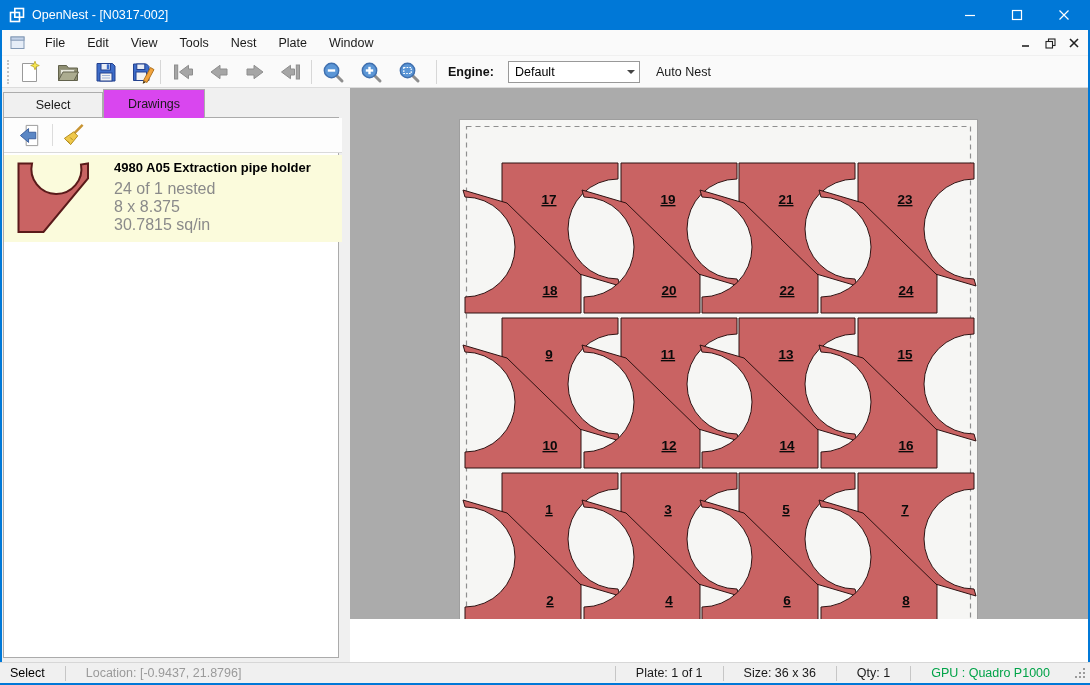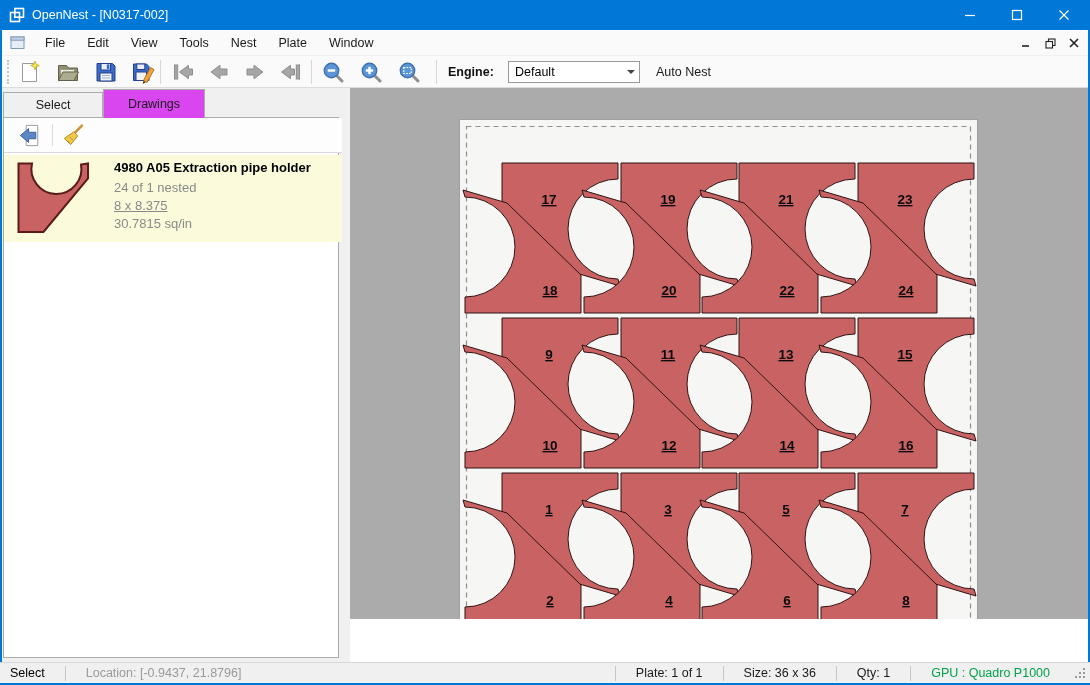--- a/index.html
+++ b/index.html
@@ -39,21 +39,21 @@
   .tab { position:absolute; text-align:center; color:#1a1a1a; }
   #tab-plates { left:1px; top:4px; width:100px; height:26px; line-height:25px; background:#F0F0F0; border:1px solid #ACACAC; }
   #tab-drawings { left:101px; top:1px; width:102px; height:29px; line-height:28px; background:#d946ef; border:1px solid #ABABAB; border-bottom:none; z-index:3; }
   #side-panel { left:1px; top:29px; width:336px; height:541px; background:#FFFFFF; border:1px solid #ABABAB; }
   #side-toolbar { left:0; top:0; width:338px; height:35px; background:#FDFDFD; border-bottom:1px solid #DADADA; }
   .sbtn { top:4px; width:27px; height:27px; display:flex; align-items:center; justify-content:center; }
   #side-tsep { left:48px; top:6px; width:1px; height:22px; background:#DCDCDC; }
   #drawing-item { left:0; top:37px; width:338px; height:87px; background:#FBFBDC; }
   #thumb { left:13px; top:7px; }
   #item-title { left:110px; top:5px; font-size:13px; font-weight:bold; color:#000; }
-  .item-line { left:110px; font-size:13px; color:#8A8A8A; }
+  .item-line { left:110px; font-size:16px; color:#8A8A8A; }
 
   
   #canvas { left:350px; top:88px; width:738px; height:531px; background:#ABABAB; overflow:hidden; }
   #plate { left:109px; top:31px; width:519px; height:521px; background:#F6F6F4; border:1px solid #9E9E9E; }
   .axis-line { background:#8F8F8F; }
 
   
   #statusbar { left:0; top:662px; width:1090px; height:21px; background:#F0F0F0; border-top:1px solid #D7D7D7; display:flex; align-items:center; }
   .ssep { width:1px; height:15px; background:#C6C6C6; }
   .sitem { padding:0 20px; color:#1a1a1a; white-space:nowrap; }
@@ -254,21 +254,21 @@
       </div>
 
       <div id="drawing-item" class="abs" style="background: rgb(251, 251, 220);">
         <div id="thumb" class="abs">
           <svg width="82" height="72" viewBox="0 0 82 72">
             <path d="M1.5 1.5 L15 1.5 A25 25 0 1 0 64 2.5 L71 1.5 L71 16.5 L26.5 70 L1.5 70 Z" fill="#C96363" stroke="#5A1A1A" stroke-width="2"></path>
           </svg>
         </div>
         <div id="item-title" class="abs">4980 A05 Extraction pipe holder</div>
         <div class="item-line abs" style="top:25px;">24 of 1 nested</div>
-        <div class="item-line abs" style="top:43px;text-decoration:underline;">8 x 8.375</div>
+        <div class="item-line abs" style="top:43px;">8 x 8.375</div>
         <div class="item-line abs" style="top:61px;">30.7815 sq/in</div>
       </div>
     </div>
   </div>
 
   <div id="canvas" class="abs" style="background: rgb(171, 171, 171);">
     <div class="axis-line abs" style="left:0;top:545px;width:113px;height:1px;"></div>
     <div class="axis-line abs" style="left:112px;top:545px;width:1px;height:29px;"></div>
 
     <div id="plate" class="abs" style="background: rgb(246, 246, 244);">

